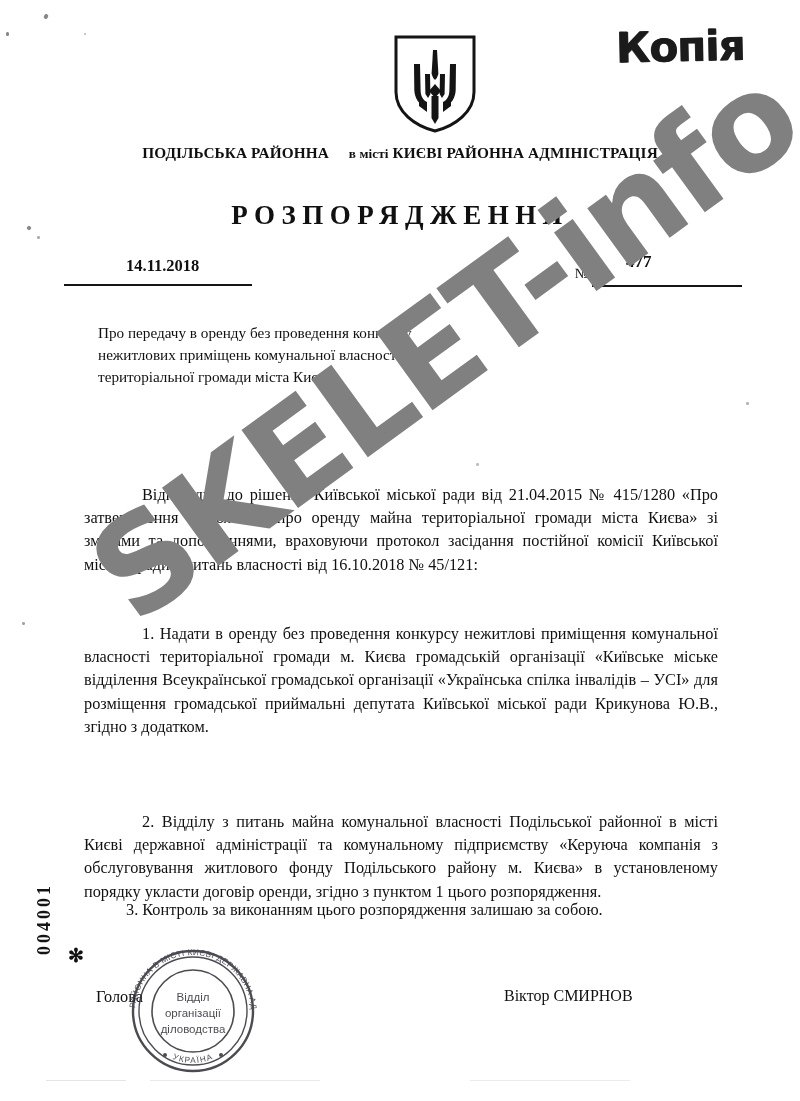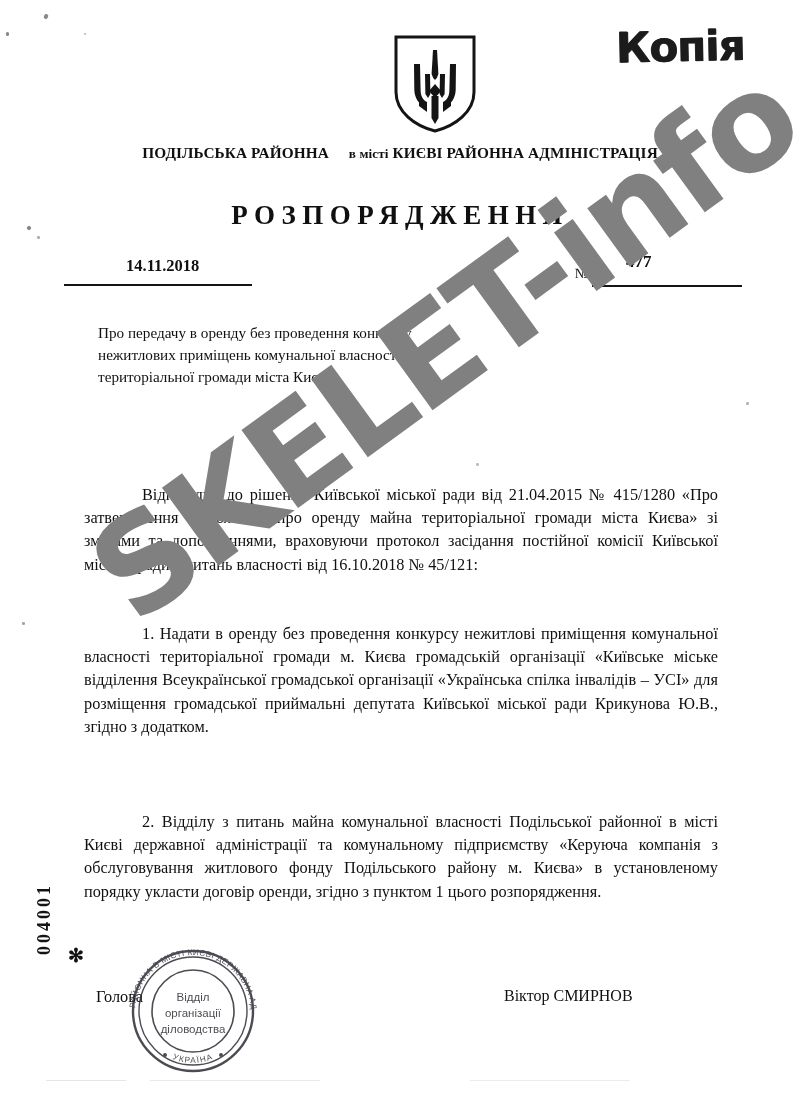--- a/index.html
+++ b/index.html
@@ -257,20 +257,21 @@
   <div id="date-rule"></div>
   <div id="numero-sign">№</div>
   <div id="num-value">477</div>
   <div id="num-rule"></div>
 
   <div id="subject">Про передачу в оренду без проведення конкурсу нежитлових приміщень комунальної власності територіальної громади міста Києва</div>
 
   <div class="para" id="para-1">Відповідно до рішення Київської міської ради від 21.04.2015 № 415/1280 «Про затвердження Положення про оренду майна територіальної громади міста Києва» зі змінами та доповненнями, враховуючи протокол засідання постійної комісії Київської міської ради з питань власності від 16.10.2018  № 45/121:</div>
   <div class="para" id="para-2">1. Надати в оренду без проведення конкурсу нежитлові приміщення комунальної власності територіальної громади м. Києва громадській організації «Київське міське відділення Всеукраїнської громадської організації «Українська спілка інвалідів – УСІ» для розміщення громадської приймальні депутата Київської міської ради Крикунова Ю.В., згідно з додатком.</div>
   <div class="para" id="para-3">2. Відділу з питань майна комунальної власності Подільської районної в місті Києві державної адміністрації та комунальному підприємству «Керуюча компанія з обслуговування житлового фонду Подільського району м. Києва» в установленому порядку укласти договір оренди, згідно з пунктом 1 цього  розпорядження.</div>
+  <div class="para" id="para-4">3. Контроль за виконанням цього розпорядження залишаю за собою.</div>
 
   <div id="sig-role">Голова</div>
   <div id="sig-name">Віктор СМИРНОВ</div>
 
   <div id="reg-asterisk">✻</div>
   <div id="reg-number">004001</div>
 
   <div id="office-stamp">
     <svg viewBox="0 0 152 152" width="152" height="152" aria-hidden="true">
       <defs>

